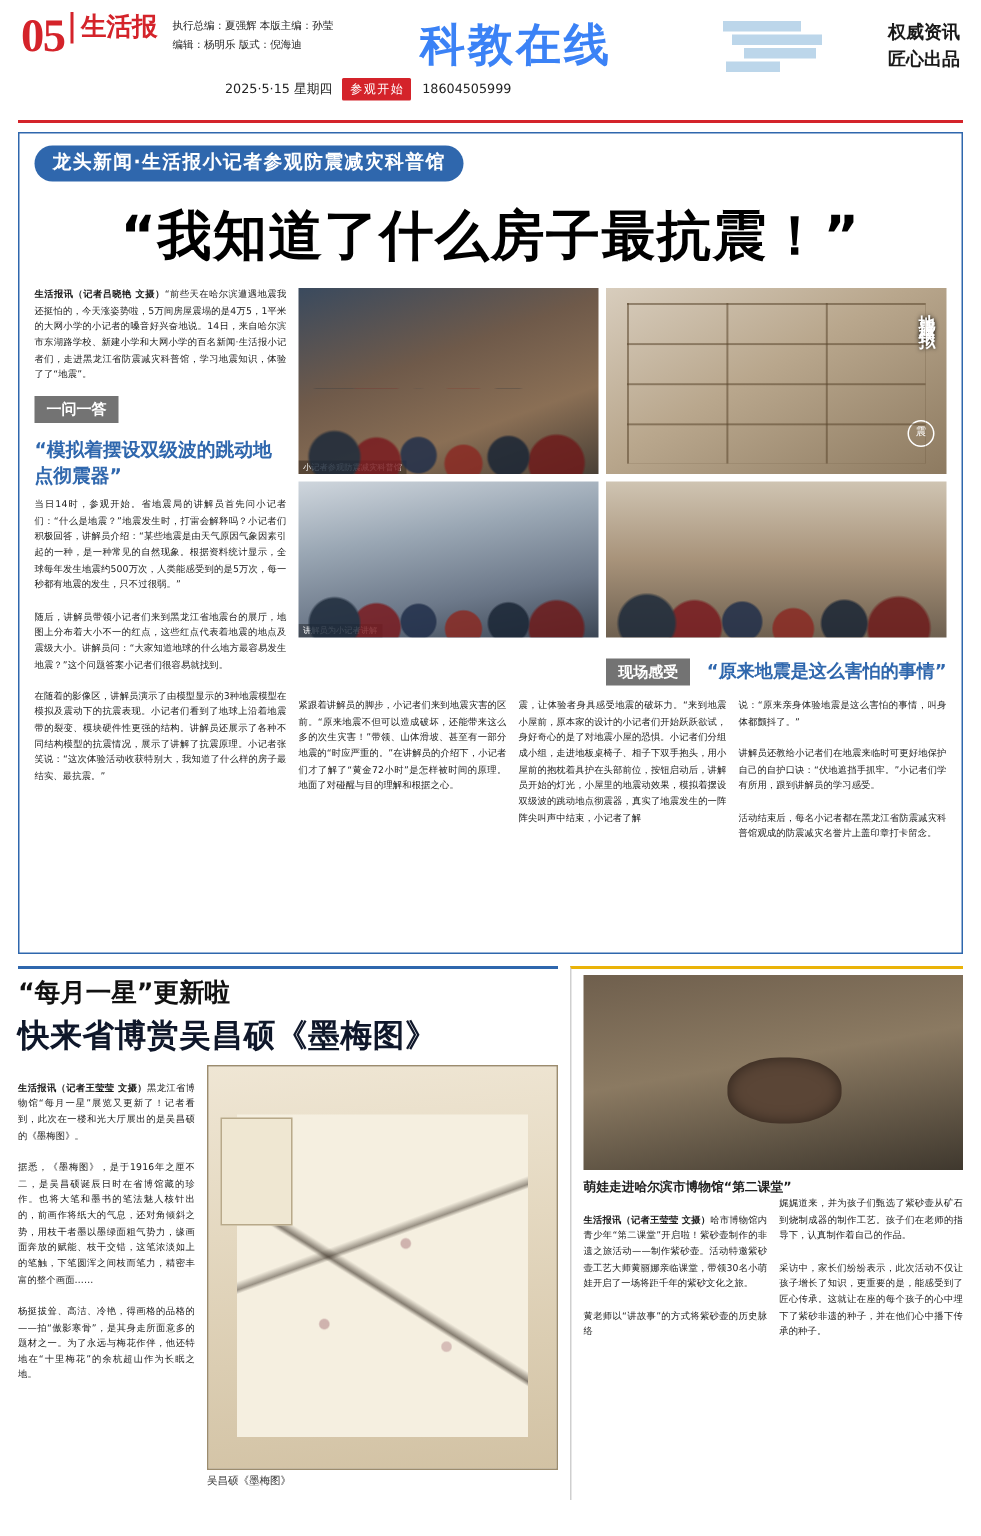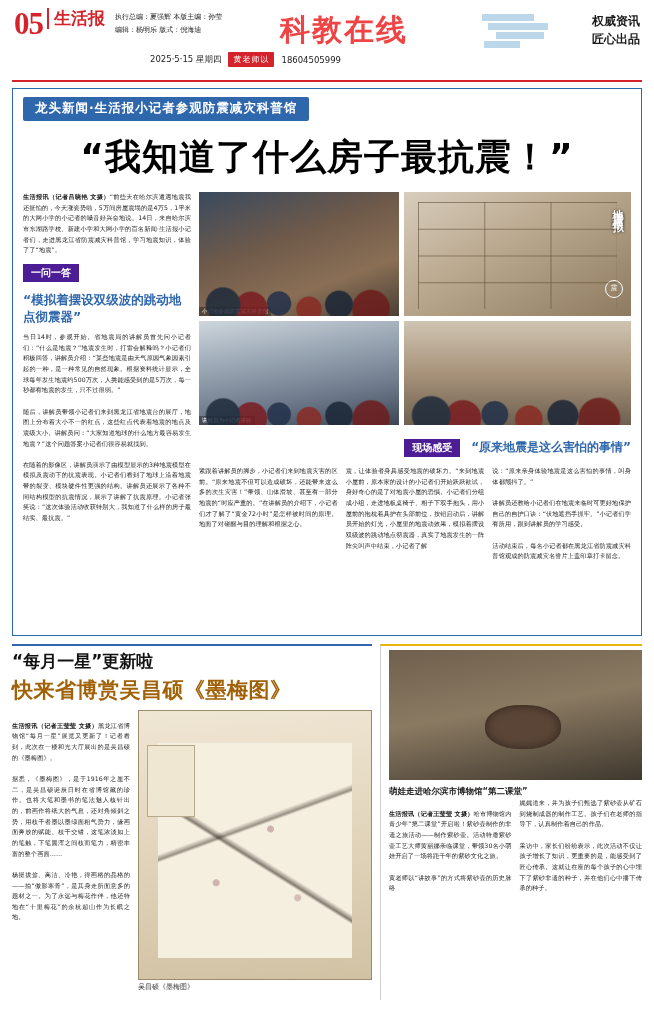--- a/index.html
+++ b/index.html
@@ -59,21 +59,21 @@
     color: #222;
     padding-top: 3px;
     white-space: nowrap;
   }
   .section-title {
     position: absolute;
     left: 280px;
     top: 10px;
     font-size: 30px;
     font-weight: bold;
-    color: #ef4444;
+    color: #3b82f6;
     letter-spacing: 2px;
     font-family: "DejaVu Sans", sans-serif;
   }
   .decor-bars {
     position: absolute;
     left: 482px;
     top: 12px;
     width: 78px;
     height: 30px;
   }
@@ -127,21 +127,21 @@
     position: relative;
     height: 548px;
   }
   .kicker {
     display: inline-block;
     background: #2f67ad;
     color: #fff;
     font-size: 12.5px;
     font-weight: bold;
     padding: 3px 12px 4px 12px;
-    border-radius: 2px;
+    border-radius: 12px;
     letter-spacing: 1px;
   }
   .headline-main {
     text-align: center;
     font-size: 36px;
     font-weight: bold;
     letter-spacing: 1px;
     margin: 12px 0 10px 0;
     font-family: "DejaVu Sans", sans-serif;
     color: #000;
@@ -162,21 +162,21 @@
     line-height: 1.72;
     text-align: justify;
     color: #1a1a1a;
     letter-spacing: 0.1px;
   }
   .lede-label {
     font-weight: bold;
   }
   .subhead {
     display: inline-block;
-    background: #4c1d95;
+    background: #737373;
     color: #fff;
     font-size: 10px;
     font-weight: bold;
     padding: 2px 8px;
     margin: 8px 0 5px 0;
   }
   .sub-title-blue {
     color: #2f67ad;
     font-size: 12.5px;
     font-weight: bold;
@@ -279,21 +279,21 @@
     position: relative;
   }
   .star-head {
     font-size: 17px;
     font-weight: bold;
     color: #111;
   }
   .headline2 {
     font-size: 21px;
     font-weight: bold;
-    color: #a16207;
+    color: #0f172a;
     margin: 3px 0 6px 0;
     letter-spacing: 0.5px;
   }
   .headline3 {
     font-size: 16px;
     font-weight: bold;
     color: #b8232a;
     margin: 3px 0 6px 0;
     letter-spacing: 0.5px;
   }
@@ -361,21 +361,21 @@
       <span style="left:2px;top:29px;width:36px;"></span>
     </div>
 
     <div class="brandline">
       <div>权威资讯</div>
       <div>匠心出品</div>
     </div>
 
     <div class="date-row">
       <span>2025·5·15  星期四</span>
-      <span class="hotline-badge">黄老师以</span>
+      <span class="hotline-badge">参观开始</span>
       <span>18604505999</span>
     </div>
   </div>
   <div class="rule-red"></div>
 
   <div class="top-article">
 
     <div style="text-align:left;">
       <span class="kicker">龙头新闻·生活报小记者参观防震减灾科普馆</span>
     </div>

